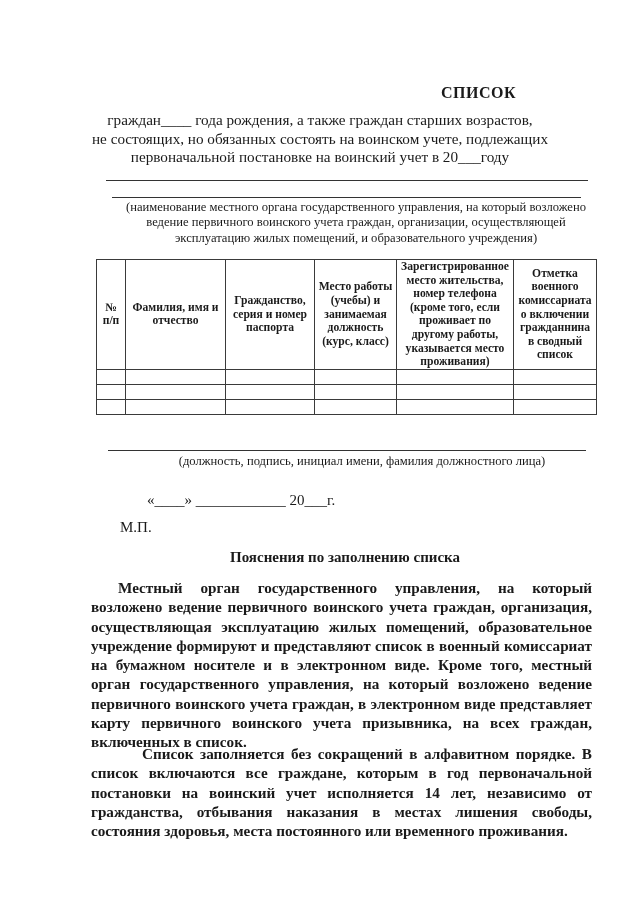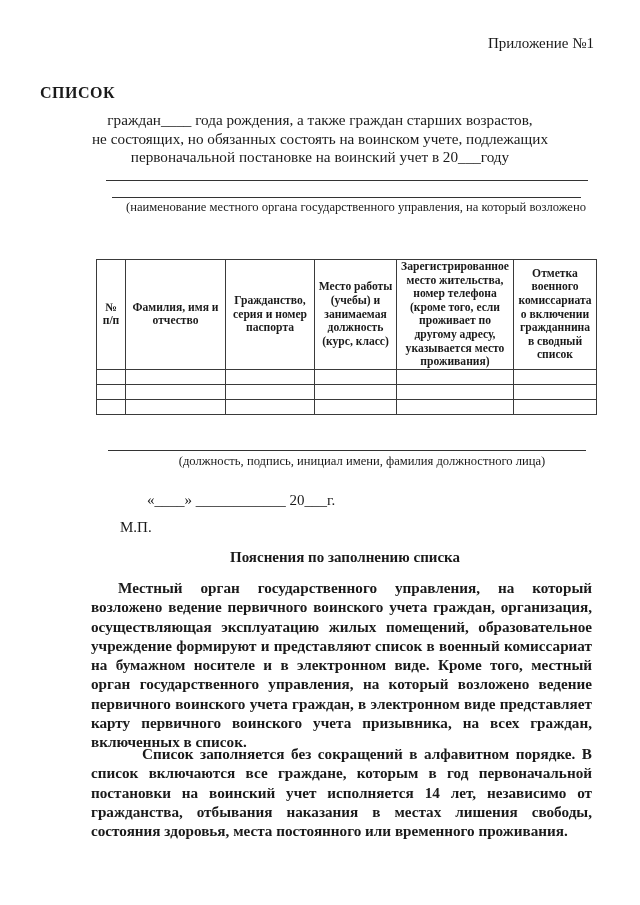--- a/index.html
+++ b/index.html
@@ -3,21 +3,21 @@
 <meta charset="utf-8">
 <style>
   html, body { margin: 0; padding: 0; }
   body {
     width: 640px; height: 905px; background: #ffffff; color: #1a1a1a;
     font-family: "Liberation Serif", "DejaVu Serif", serif;
     position: relative; overflow: hidden;
   }
   .abs { position: absolute; }
   .appendix { right: 46px; text-align: right; font-size: 15px; line-height: 18px; }
-  .title { left: 0; width: 516px; top: 84px; text-align: left; font-weight: bold; font-size: 16px; letter-spacing: 0.5px; margin-left: 40px; }
+  .title { left: 0; width: 516px; top: 84px; text-align: right; font-weight: bold; font-size: 16px; letter-spacing: 0.5px; }
   .subtitle { left: 0; width: 696px; top: 111px; text-align: center; font-size: 15.2px; line-height: 18.5px; }
   .hline { height: 0; border-top: 1.4px solid #333; }
   .caption { left: 90px; width: 532px; text-align: center; font-size: 12.6px; line-height: 15.4px; }
   table.list {
     position: absolute; left: 96px; top: 259px; width: 500px;
     border-collapse: collapse; table-layout: fixed;
   }
   table.list td, table.list th {
     border: 1.2px solid #3a3a3a; padding: 0 2px; vertical-align: middle;
   }
@@ -30,54 +30,55 @@
   .date { left: 147px; top: 492px; font-size: 15px; }
   .section-title { left: 0; width: 690px; top: 549px; text-align: center; font-weight: bold; font-size: 15px; }
   .para { left: 118px; width: 474px; font-size: 15.2px; line-height: 19.3px; text-align: justify; text-align-last: left; font-weight: bold; }
   .indent { text-indent: 27px; }
   .indent2 { text-indent: 24px; margin-top: 10px; }
 </style>
 </head>
 <body>
 
 <div class="abs appendix" style="top:34px;">
-  <div>Приложение №1</div>
 </div>
 
 <div class="abs title">СПИСОК</div>
 
 <div class="abs subtitle" style="left:-28px;">
   <div>граждан____ года рождения, а также граждан старших возрастов,</div>
   <div>не состоящих, но обязанных состоять на воинском учете, подлежащих</div>
   <div>первоначальной постановке на воинский учет в 20___году</div>
 </div>
 
 <div class="abs hline" style="left:106px; width:482px; top:180px;"></div>
 <div class="abs hline" style="left:112px; width:469px; top:197px;"></div>
 
 <div class="abs caption" style="top:200px;">
   <div>(наименование местного органа государственного управления, на который возложено</div>
+  <div>ведение первичного воинского учета граждан, организации, осуществляющей</div>
+  <div>эксплуатацию жилых помещений, и образовательного учреждения)</div>
 </div>
 
 <table class="list">
   <colgroup>
     <col style="width:29px">
     <col style="width:100px">
     <col style="width:89px">
     <col style="width:82px">
     <col style="width:117px">
     <col style="width:83px">
   </colgroup>
   <thead>
     <tr>
       <th>№ п/п</th>
       <th>Фамилия, имя и отчество</th>
       <th>Гражданство, серия и номер паспорта</th>
       <th>Место работы (учебы) и занимаемая должность (курс, класс)</th>
-      <th>Зарегистрированное место жительства, номер телефона (кроме того, если проживает по другому адресу, указывается место проживания)</th>
+      <th>Зарегистрированное место жительства, номер телефона (кроме того, если проживает по другому работы, указывается место проживания)</th>
       <th>Отметка военного комиссариата о включении гражданнина в сводный список</th>
     </tr>
   </thead>
   <tbody>
     <tr>
       <td></td>
       <td></td>
       <td></td>
       <td></td>
       <td></td>

